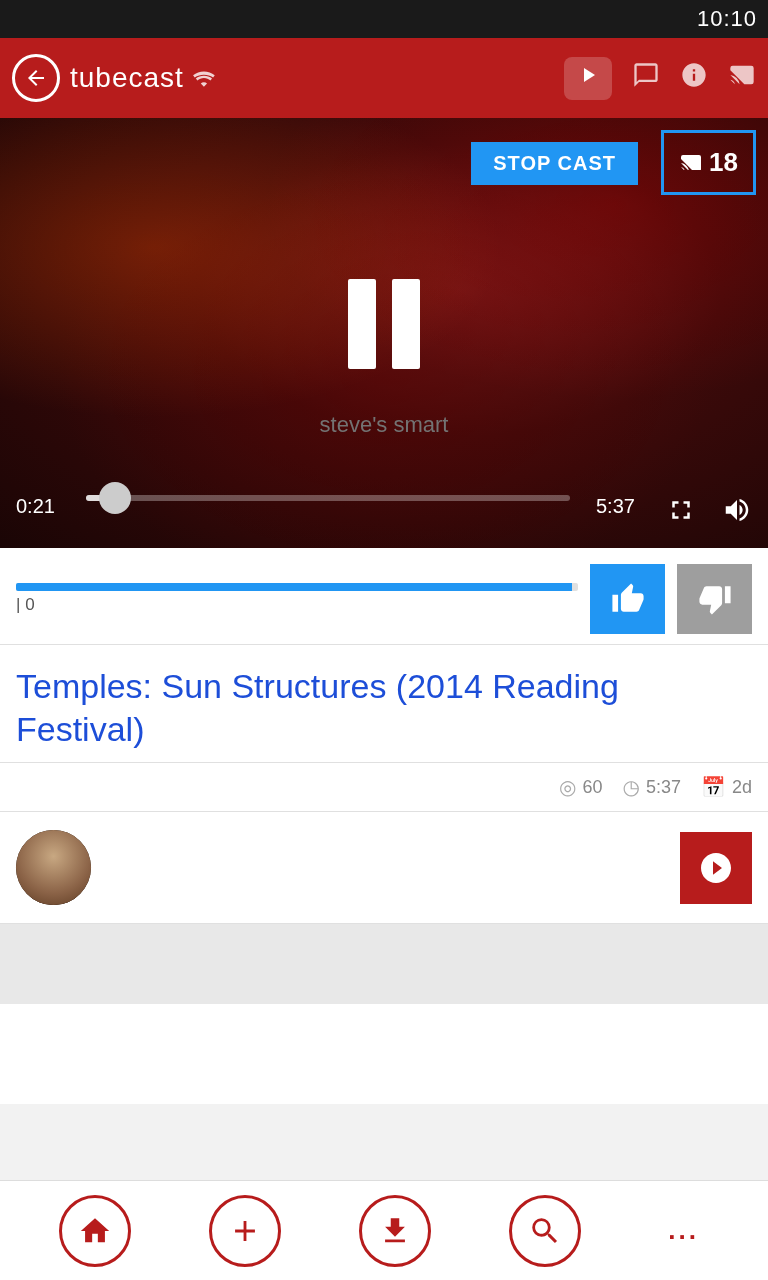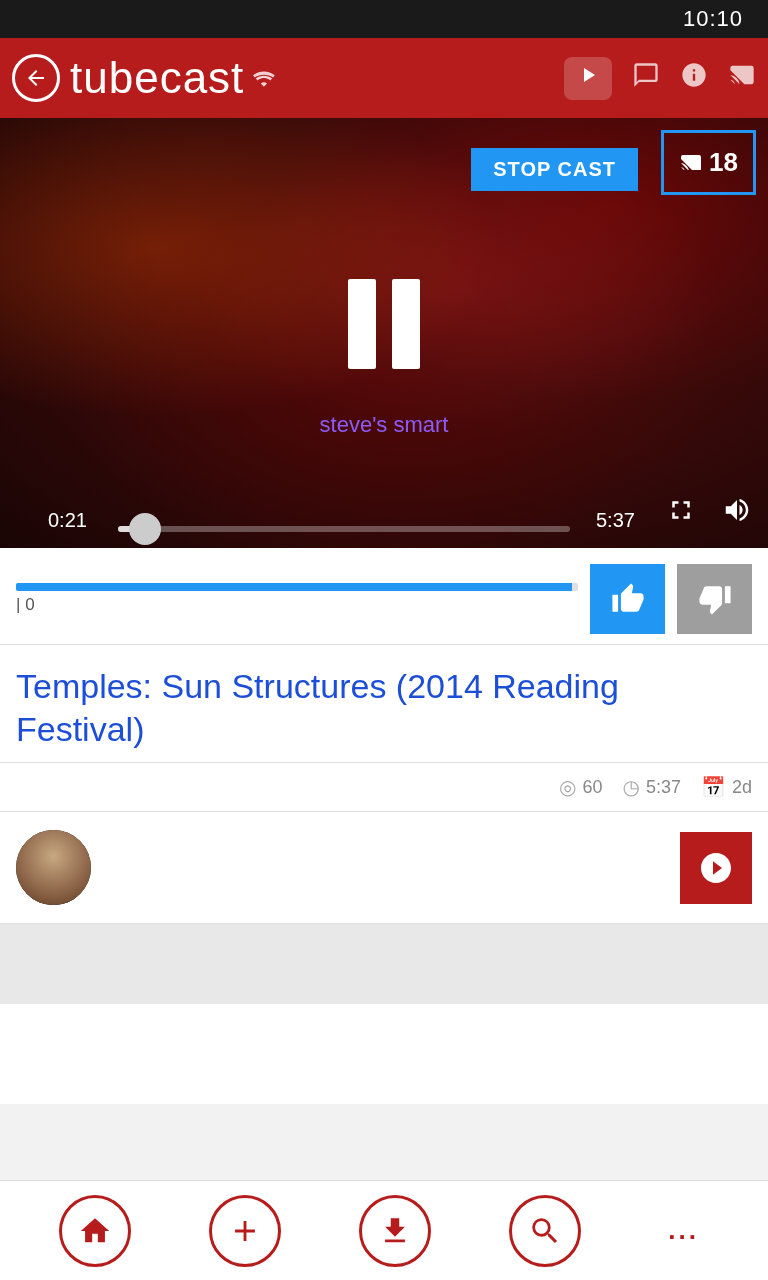--- a/index.html
+++ b/index.html
@@ -10,21 +10,21 @@
       background: #f2f2f2;
       position: relative;
       overflow-x: hidden;
     }
 
     
     #status-bar {
       background: #1a1a1a;
       color: white;
       text-align: right;
-      padding: 6px 25px;
+      padding: 6px 11px;
       font-size: 22px;
       font-weight: 300;
       letter-spacing: 1px;
     }
 
     
     #top-nav {
       background: #b71c1c;
       display: flex;
       align-items: center;
@@ -39,21 +39,21 @@
       display: flex;
       align-items: center;
       justify-content: center;
       cursor: pointer;
       margin-right: 10px;
       flex-shrink: 0;
     }
     #back-button svg { fill: white; }
     #app-title {
       color: white;
-      font-size: 44px;
+      font-size: 28px;
       font-weight: 300;
       letter-spacing: 1px;
       display: flex;
       align-items: center;
       gap: 8px;
     }
     #nav-icons {
       margin-left: auto;
       display: flex;
       align-items: center;
@@ -93,21 +93,21 @@
       position: absolute;
       top: 0; left: 0; right: 0; bottom: 0;
       background:
         radial-gradient(ellipse at 20% 30%, rgba(255,80,0,0.3) 0%, transparent 40%),
         radial-gradient(ellipse at 80% 20%, rgba(200,0,0,0.3) 0%, transparent 40%),
         radial-gradient(ellipse at 50% 60%, rgba(100,0,0,0.4) 0%, transparent 60%);
     }
 
     #stop-cast-btn {
       position: absolute;
-      top: 30px;
+      top: 24px;
       right: 130px;
       background: #2196F3;
       color: white;
       border: none;
       padding: 10px 22px;
       font-size: 20px;
       font-weight: 600;
       letter-spacing: 1px;
       cursor: pointer;
       z-index: 10;
@@ -150,36 +150,35 @@
       height: 90px;
       background: white;
       border-radius: 2px;
     }
 
     #video-subtitle {
       position: absolute;
       bottom: 110px;
       width: 100%;
       text-align: center;
-      color: #8b5cf6;
+      color: #737373;
       font-size: 22px;
       z-index: 5;
     }
 
     #video-controls {
       position: absolute;
       bottom: 0;
       left: 0;
       right: 0;
       padding: 10px 16px 16px;
       display: flex;
-      align-items: flex-end;
+      align-items: flex-start;
       gap: 26px;
       z-index: 5;
-      margin-left: 32px;
     }
     #current-time {
       color: white;
       font-size: 20px;
       min-width: 44px;
     }
     #progress-bar-container {
       flex: 1;
       height: 6px;
       background: rgba(255,255,255,0.3);

